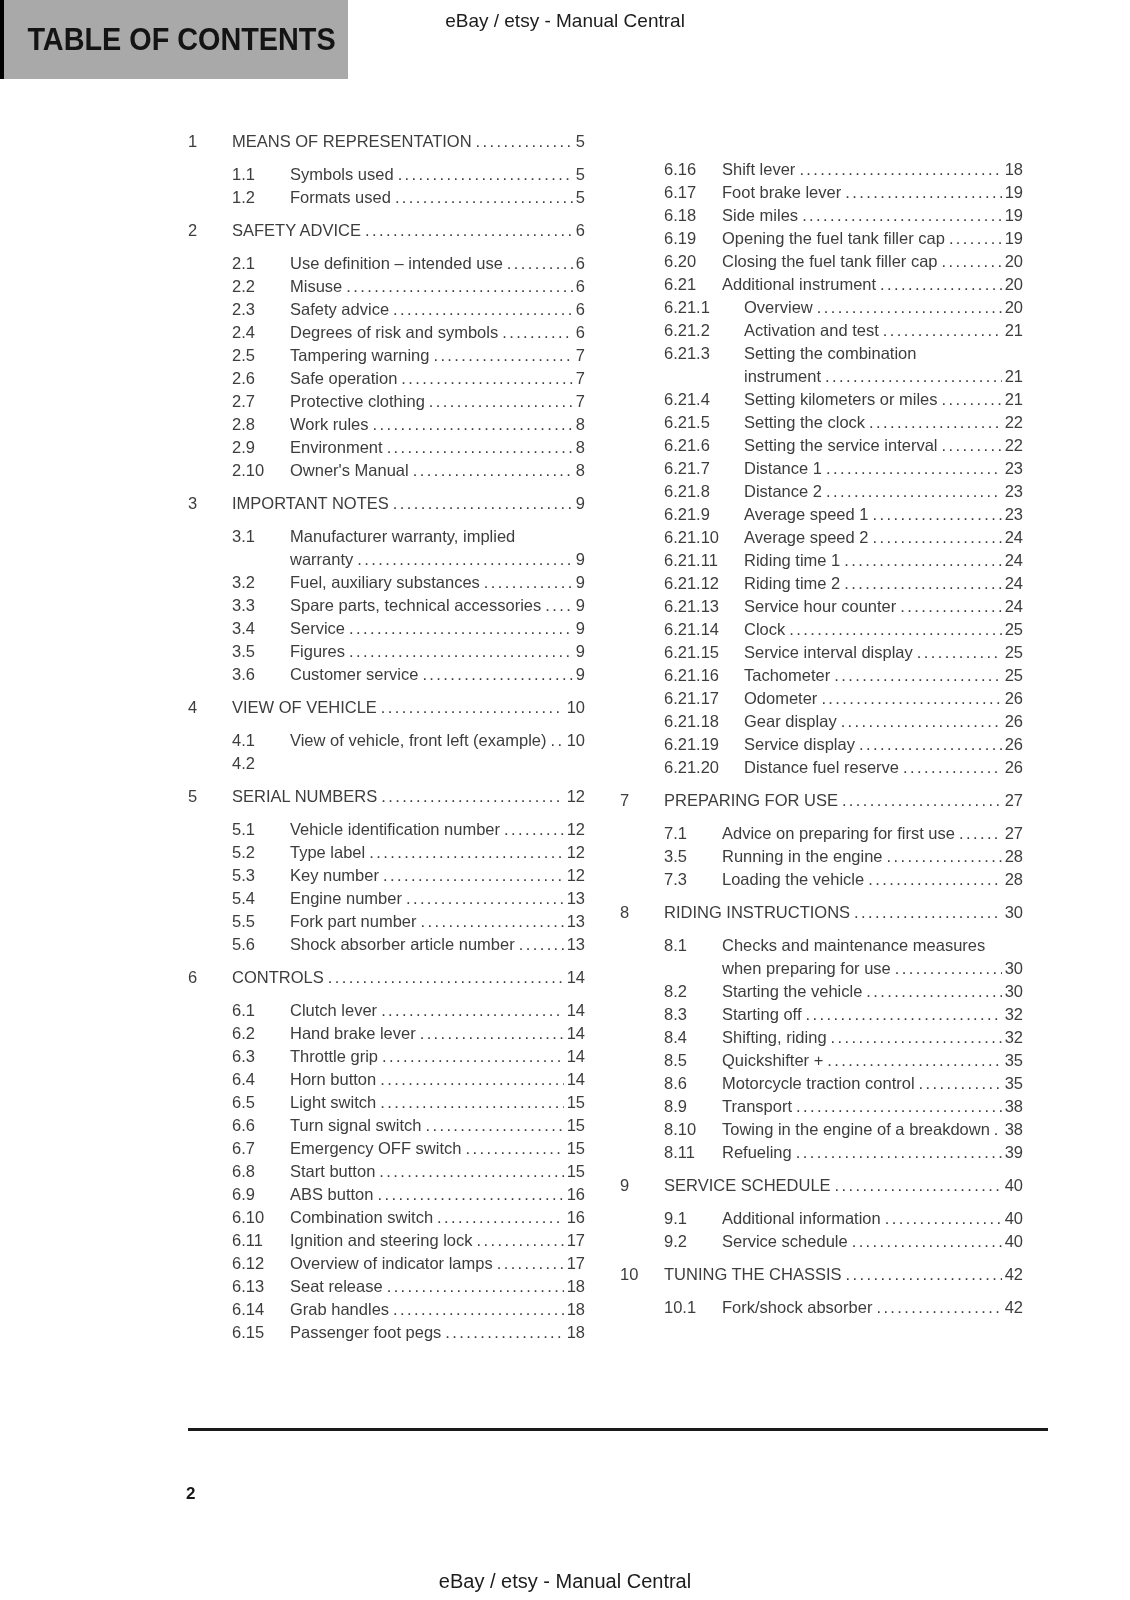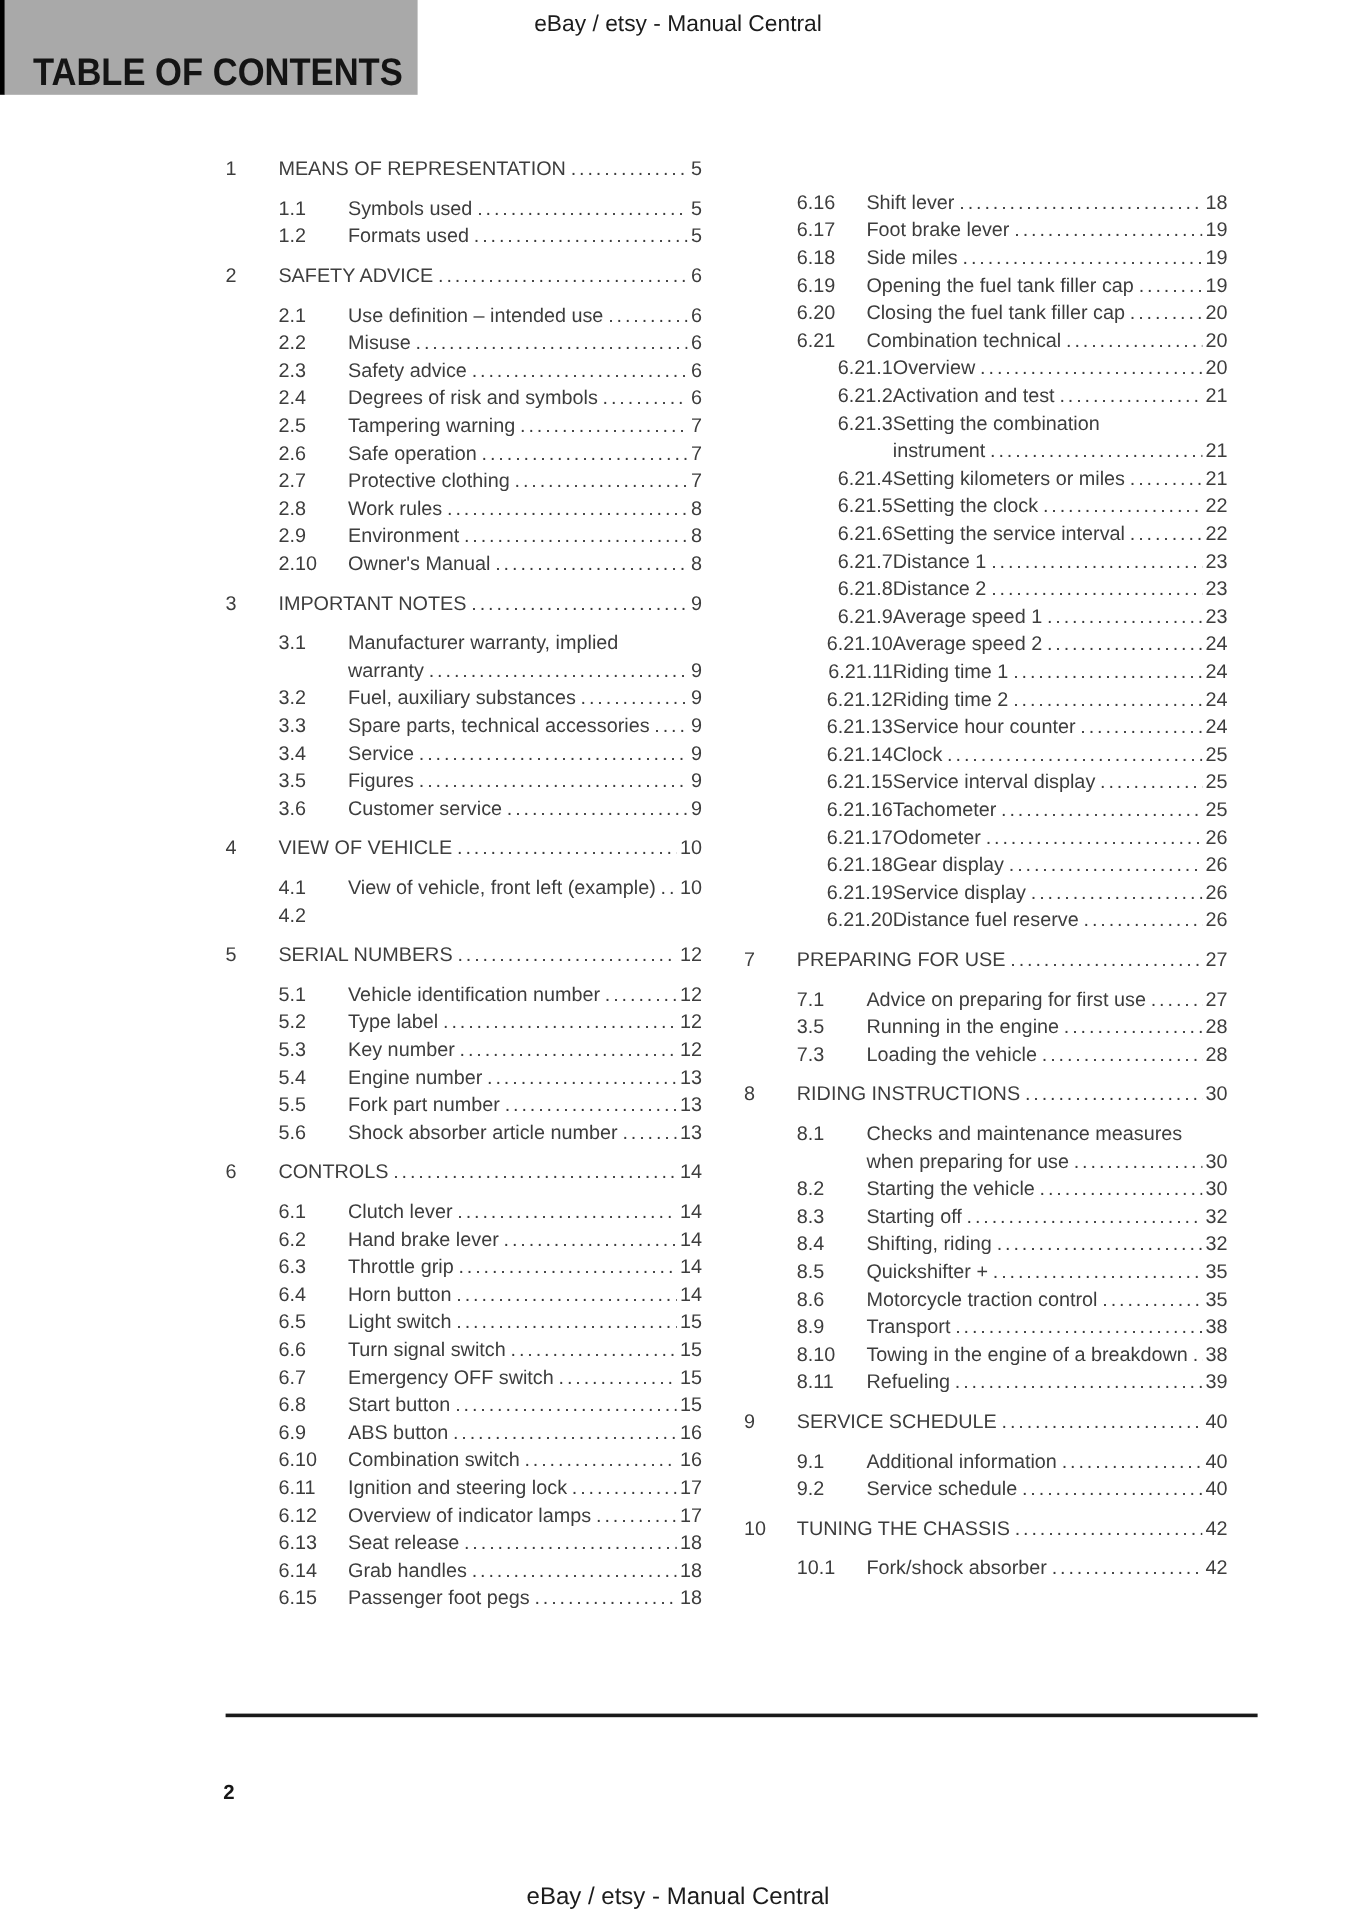--- a/index.html
+++ b/index.html
@@ -13,21 +13,21 @@
     overflow: hidden;
   }
   
   .edge-strip {
     position: absolute; left: 0; top: 0; width: 4px; height: 79px;
     background: #000000;
   }
   .header-box {
     position: absolute; left: 4px; top: 0; width: 344px; height: 79px;
     background: #a9a9a9;
-    display: flex; align-items: flex-end;
+    display: flex; align-items: center;
   }
   .header-box .hb-title {
     font-size: 32px; font-weight: 700; color: #141414;
     white-space: nowrap; padding-left: 26px;
     transform: scaleX(0.90); transform-origin: left center;
     letter-spacing: 0px;
   }
   .doc-title-top {
     position: absolute; top: 10px; left: 0; width: 1130px;
     text-align: center; font-size: 19px; color: #1c1c1c;
@@ -41,21 +41,21 @@
   .col-right { left: 620px; width: 403px; margin-top: 28px; }
 
   .toc-entry { display: flex; align-items: baseline; }
   .toc-entry.level-1 { margin-top: 10px; margin-bottom: 10px; }
   .toc-col .toc-entry:first-child { margin-top: 0; }
   .toc-entry.level-2, .toc-entry.level-3 { padding-left: 44px; }
 
   .num { flex: 0 0 auto; }
   .level-1 .num { width: 44px; }
   .level-2 .num { width: 58px; }
-  .level-3 .num { width: 80px; text-align: right; }
+  .level-3 .num { width: 80px; }
 
   .entry-body { flex: 1 1 auto; min-width: 0; display: flex; flex-direction: column; }
   .entry-line { display: flex; align-items: baseline; }
   .title { flex: 0 1 auto; white-space: nowrap; }
   .leader {
     flex: 1 1 0; min-width: 6px; overflow: hidden; white-space: nowrap;
     margin-left: 4px; margin-right: 3px;
   }
   .leader::after {
     content: "........................................................................................";
@@ -606,21 +606,21 @@
             <span class="title">Closing the fuel tank filler cap</span>
             <span class="leader"></span>
             <span class="page-num">20</span>
           </div>
         </div>
       </div>
       <div class="toc-entry level-2">
         <span class="num">6.21</span>
         <div class="entry-body">
           <div class="entry-line">
-            <span class="title">Combination technical</span>
+            <span class="title">Additional instrument</span>
             <span class="leader"></span>
             <span class="page-num">20</span>
           </div>
         </div>
       </div>
       <div class="toc-entry level-3">
         <span class="num">6.21.1</span>
         <div class="entry-body">
           <div class="entry-line">
             <span class="title">Overview</span>

